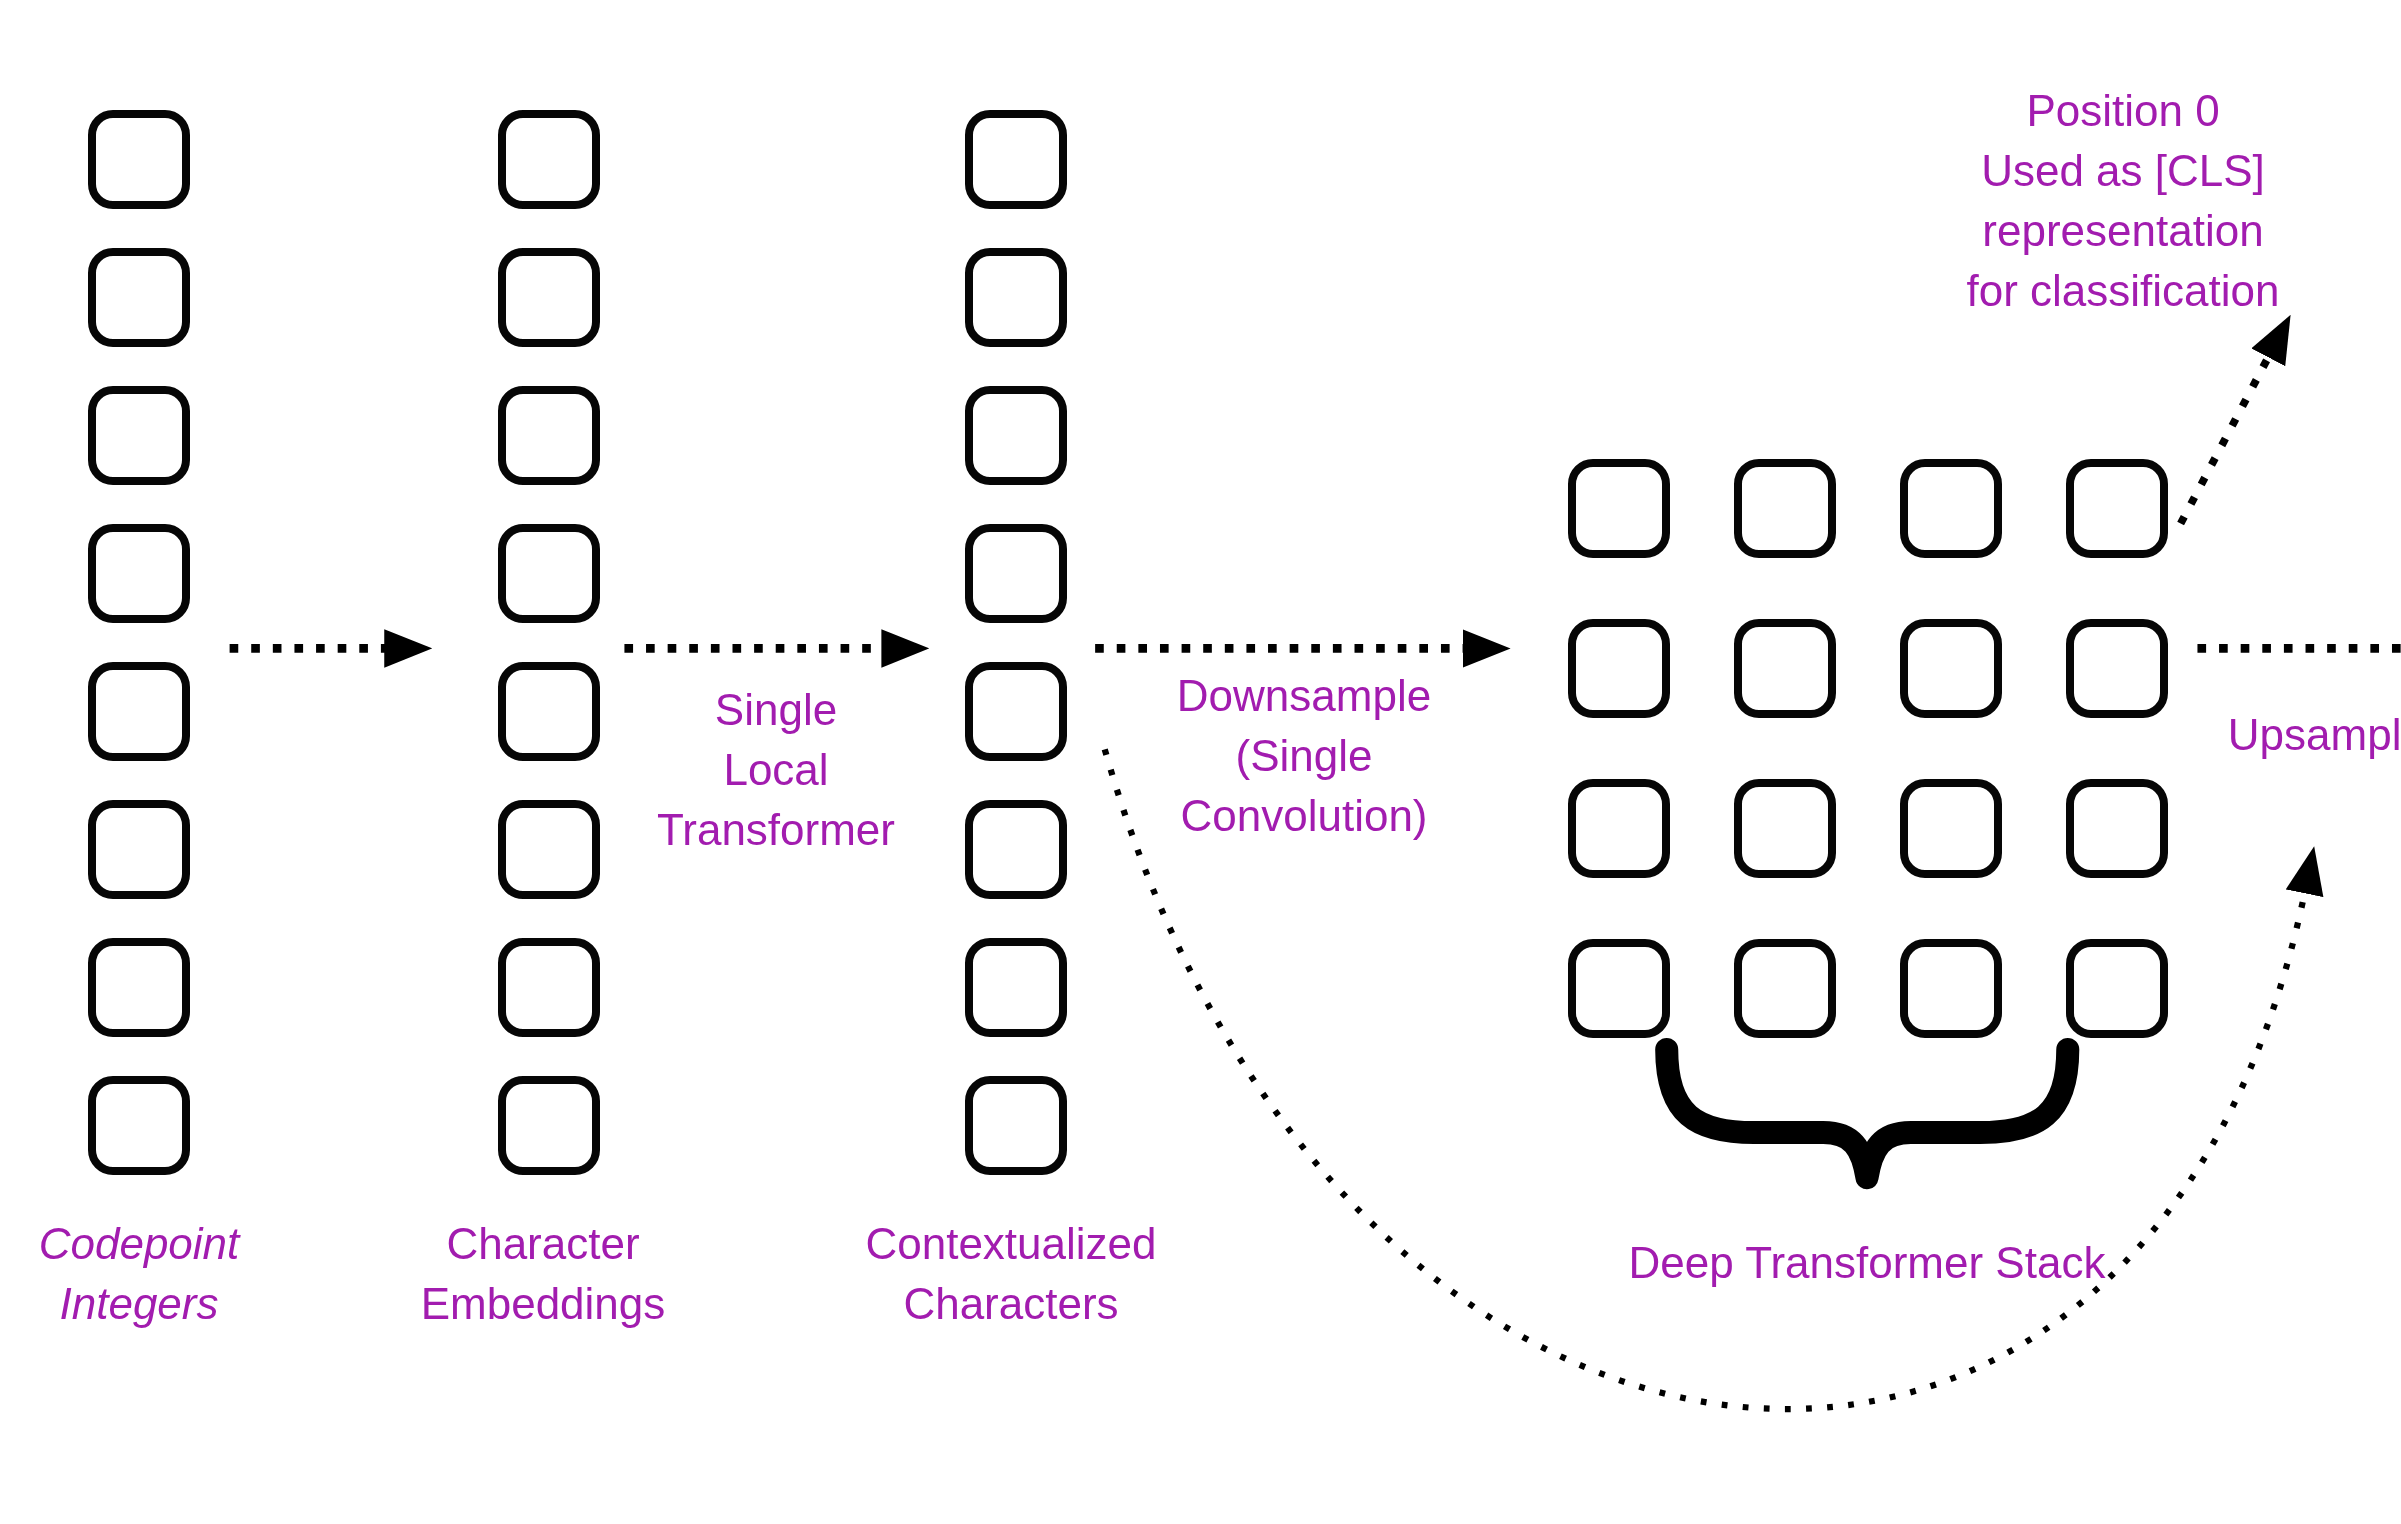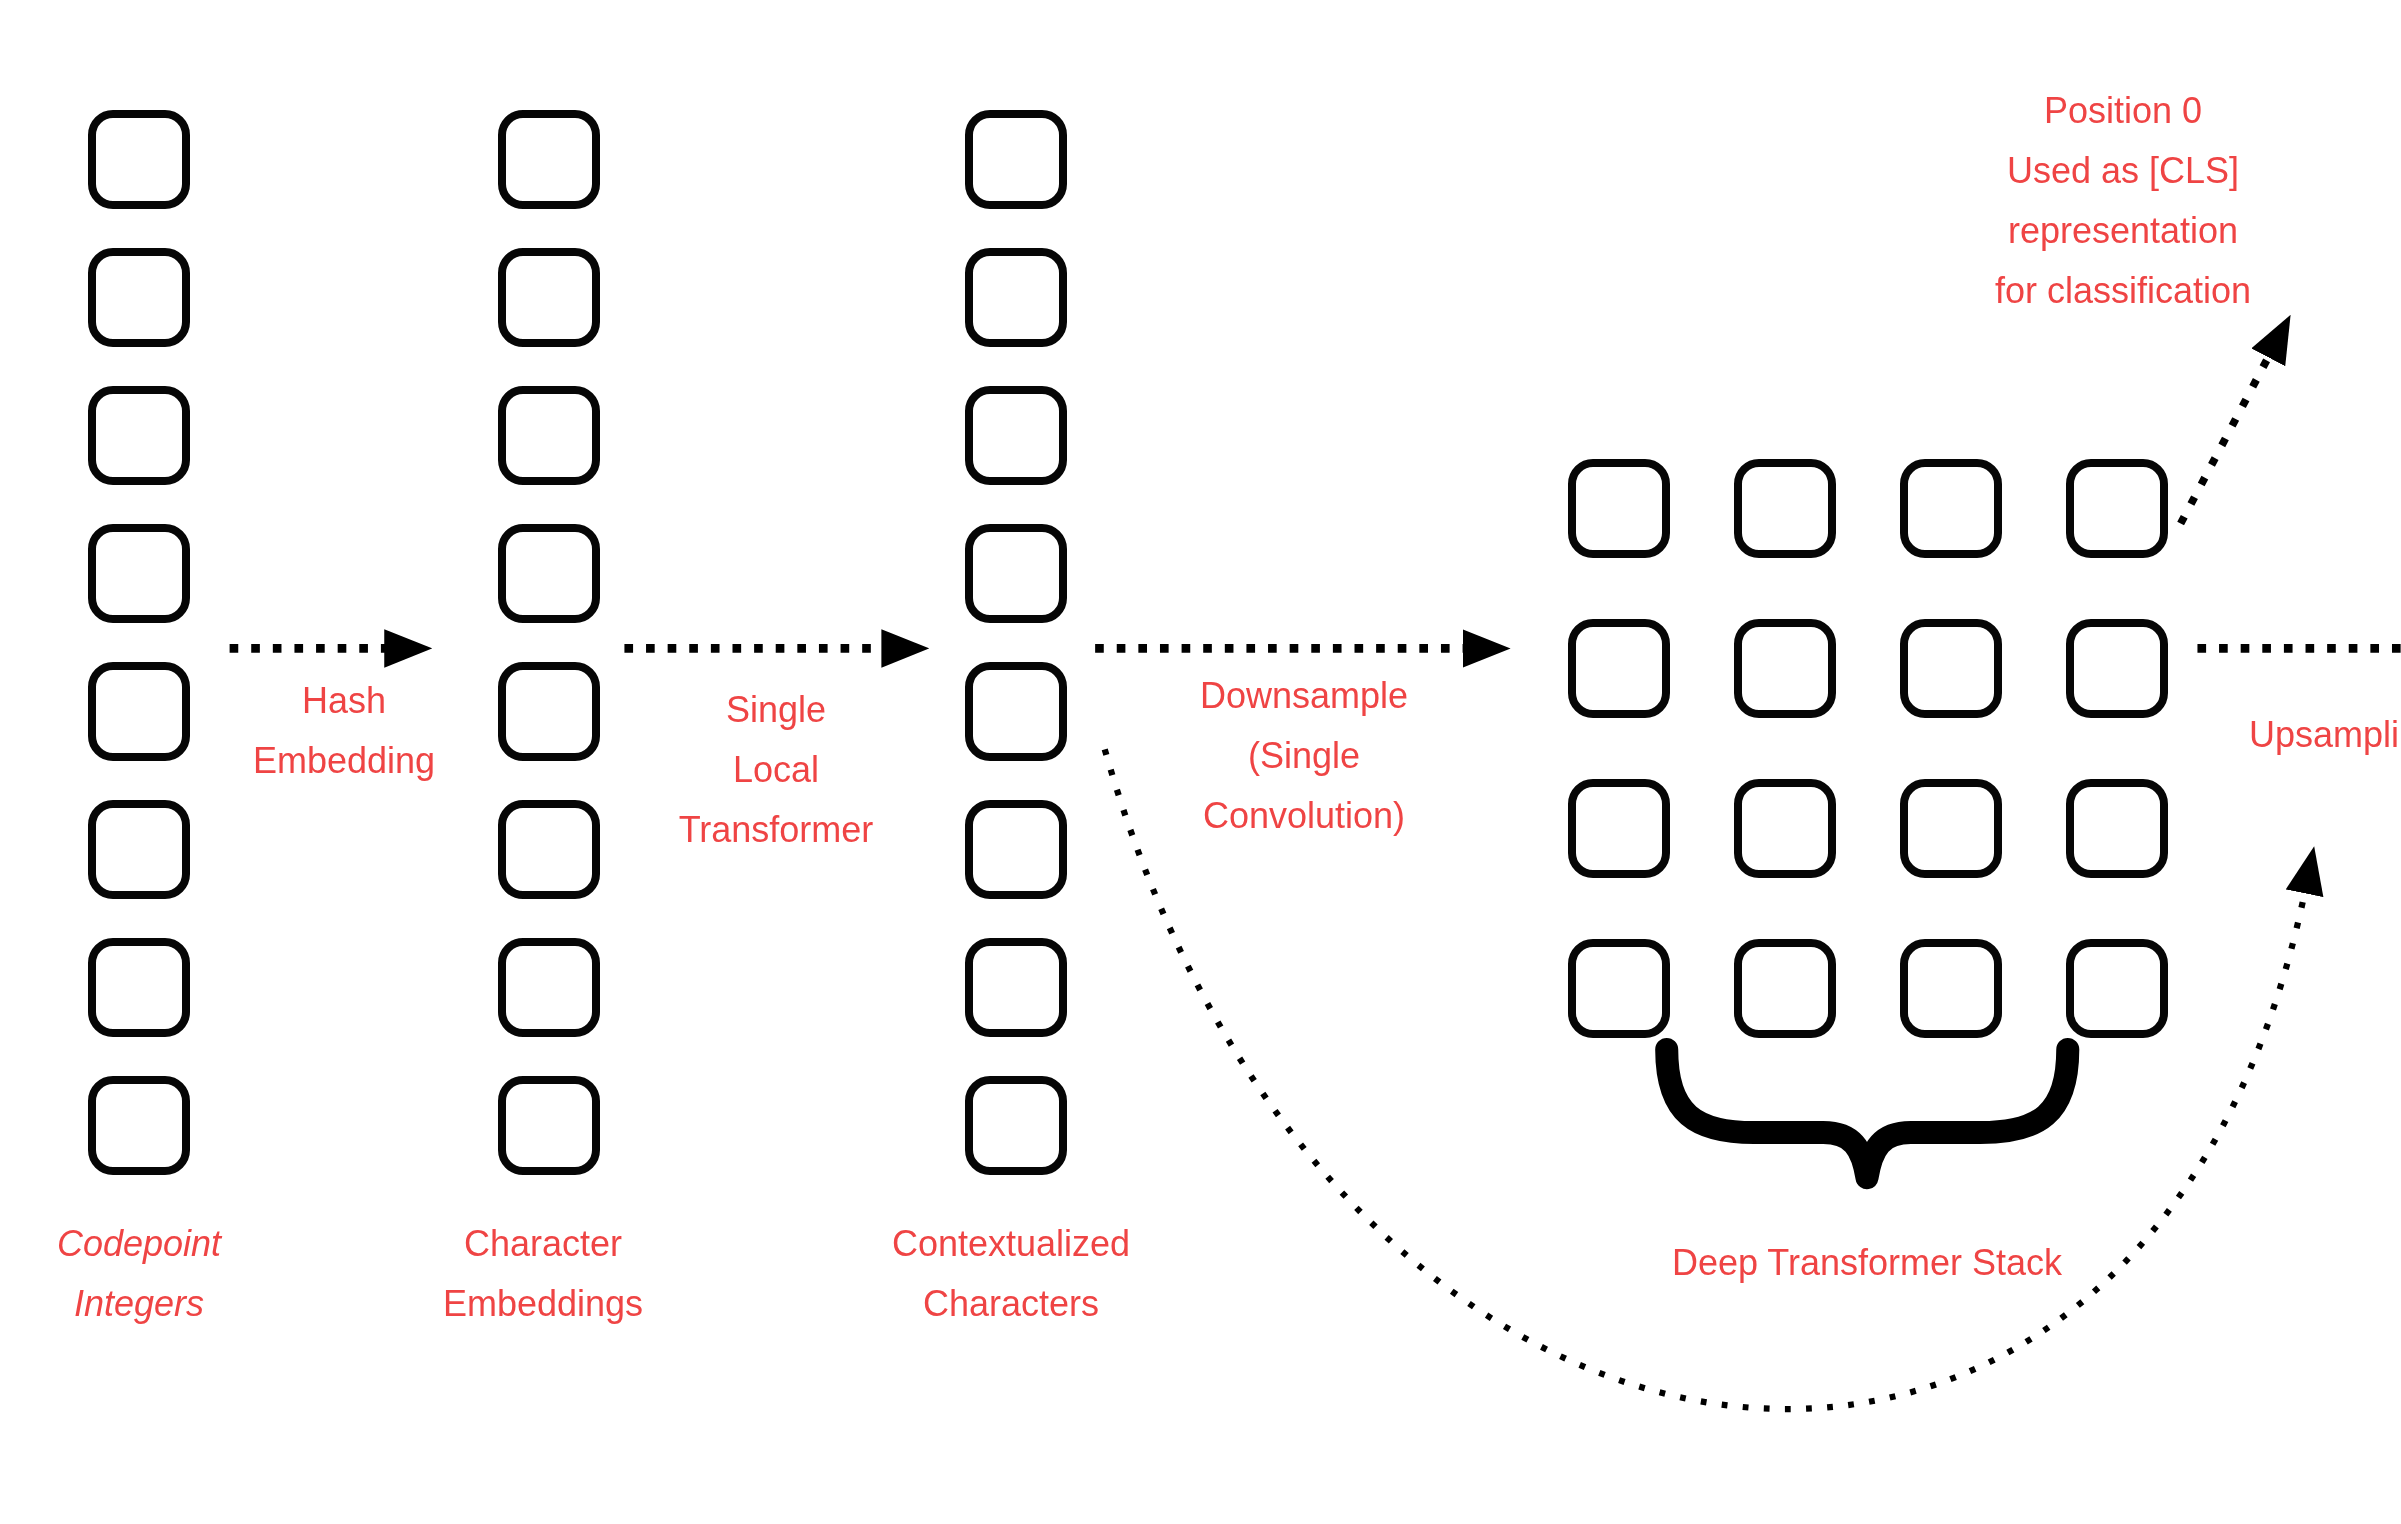--- a/index.html
+++ b/index.html
@@ -6,21 +6,21 @@
   body{width:3307px;height:1525px;position:relative;overflow:hidden;
        font-family:"Liberation Sans","DejaVu Sans",sans-serif;}
   .canvas{position:absolute;left:0;top:0;width:3307px;height:1525px;background:#ffffff;}
   .overlay{position:absolute;left:0;top:0;width:3307px;height:1525px;}
   .col{position:absolute;display:flex;flex-direction:column;gap:39px;}
   .sq{width:102px;height:99px;border:8.6px solid #060606;border-radius:25px;
       background:#ffffff;box-sizing:border-box;}
   .grid{position:absolute;left:1568px;top:459px;display:grid;
         grid-template-columns:repeat(4,102px);column-gap:64px;row-gap:61px;}
   .grid .sq{width:102px;}
-  .label{position:absolute;color:#ef4444;font-size:36px;line-height:60px;
+  .label{position:absolute;color:#a21caf;font-size:44px;line-height:60px;
          text-align:center;white-space:pre-line;transform:translateX(-50%);}
   
   #col-codepoint{left:88px;top:110px;}
   #col-charemb{left:498px;top:110px;}
   #col-context{left:965px;top:110px;}
 </style>
 </head>
 <body>
 
 <div class="canvas">
@@ -95,22 +95,20 @@
     </div>
 
   <div class="label" style="left:139px;top:1214px;font-style:italic;">Codepoint
 Integers</div>
   <div class="label" style="left:543px;top:1214px;">Character
 Embeddings</div>
   <div class="label" style="left:1011px;top:1214px;">Contextualized
 Characters</div>
   <div class="label" style="left:1867px;top:1233px;">Deep Transformer Stack</div>
 
-  <div class="label" style="left:344px;top:671px;">Hash
-Embedding</div>
   <div class="label" style="left:776px;top:680px;">Single
 Local
 Transformer</div>
   <div class="label" style="left:1304px;top:666px;">Downsample
 (Single
 Convolution)</div>
   <div class="label" style="left:2344px;top:705px;">Upsampling</div>
 
   <div class="label" style="left:2123px;top:81px;">Position 0
 Used as [CLS]

